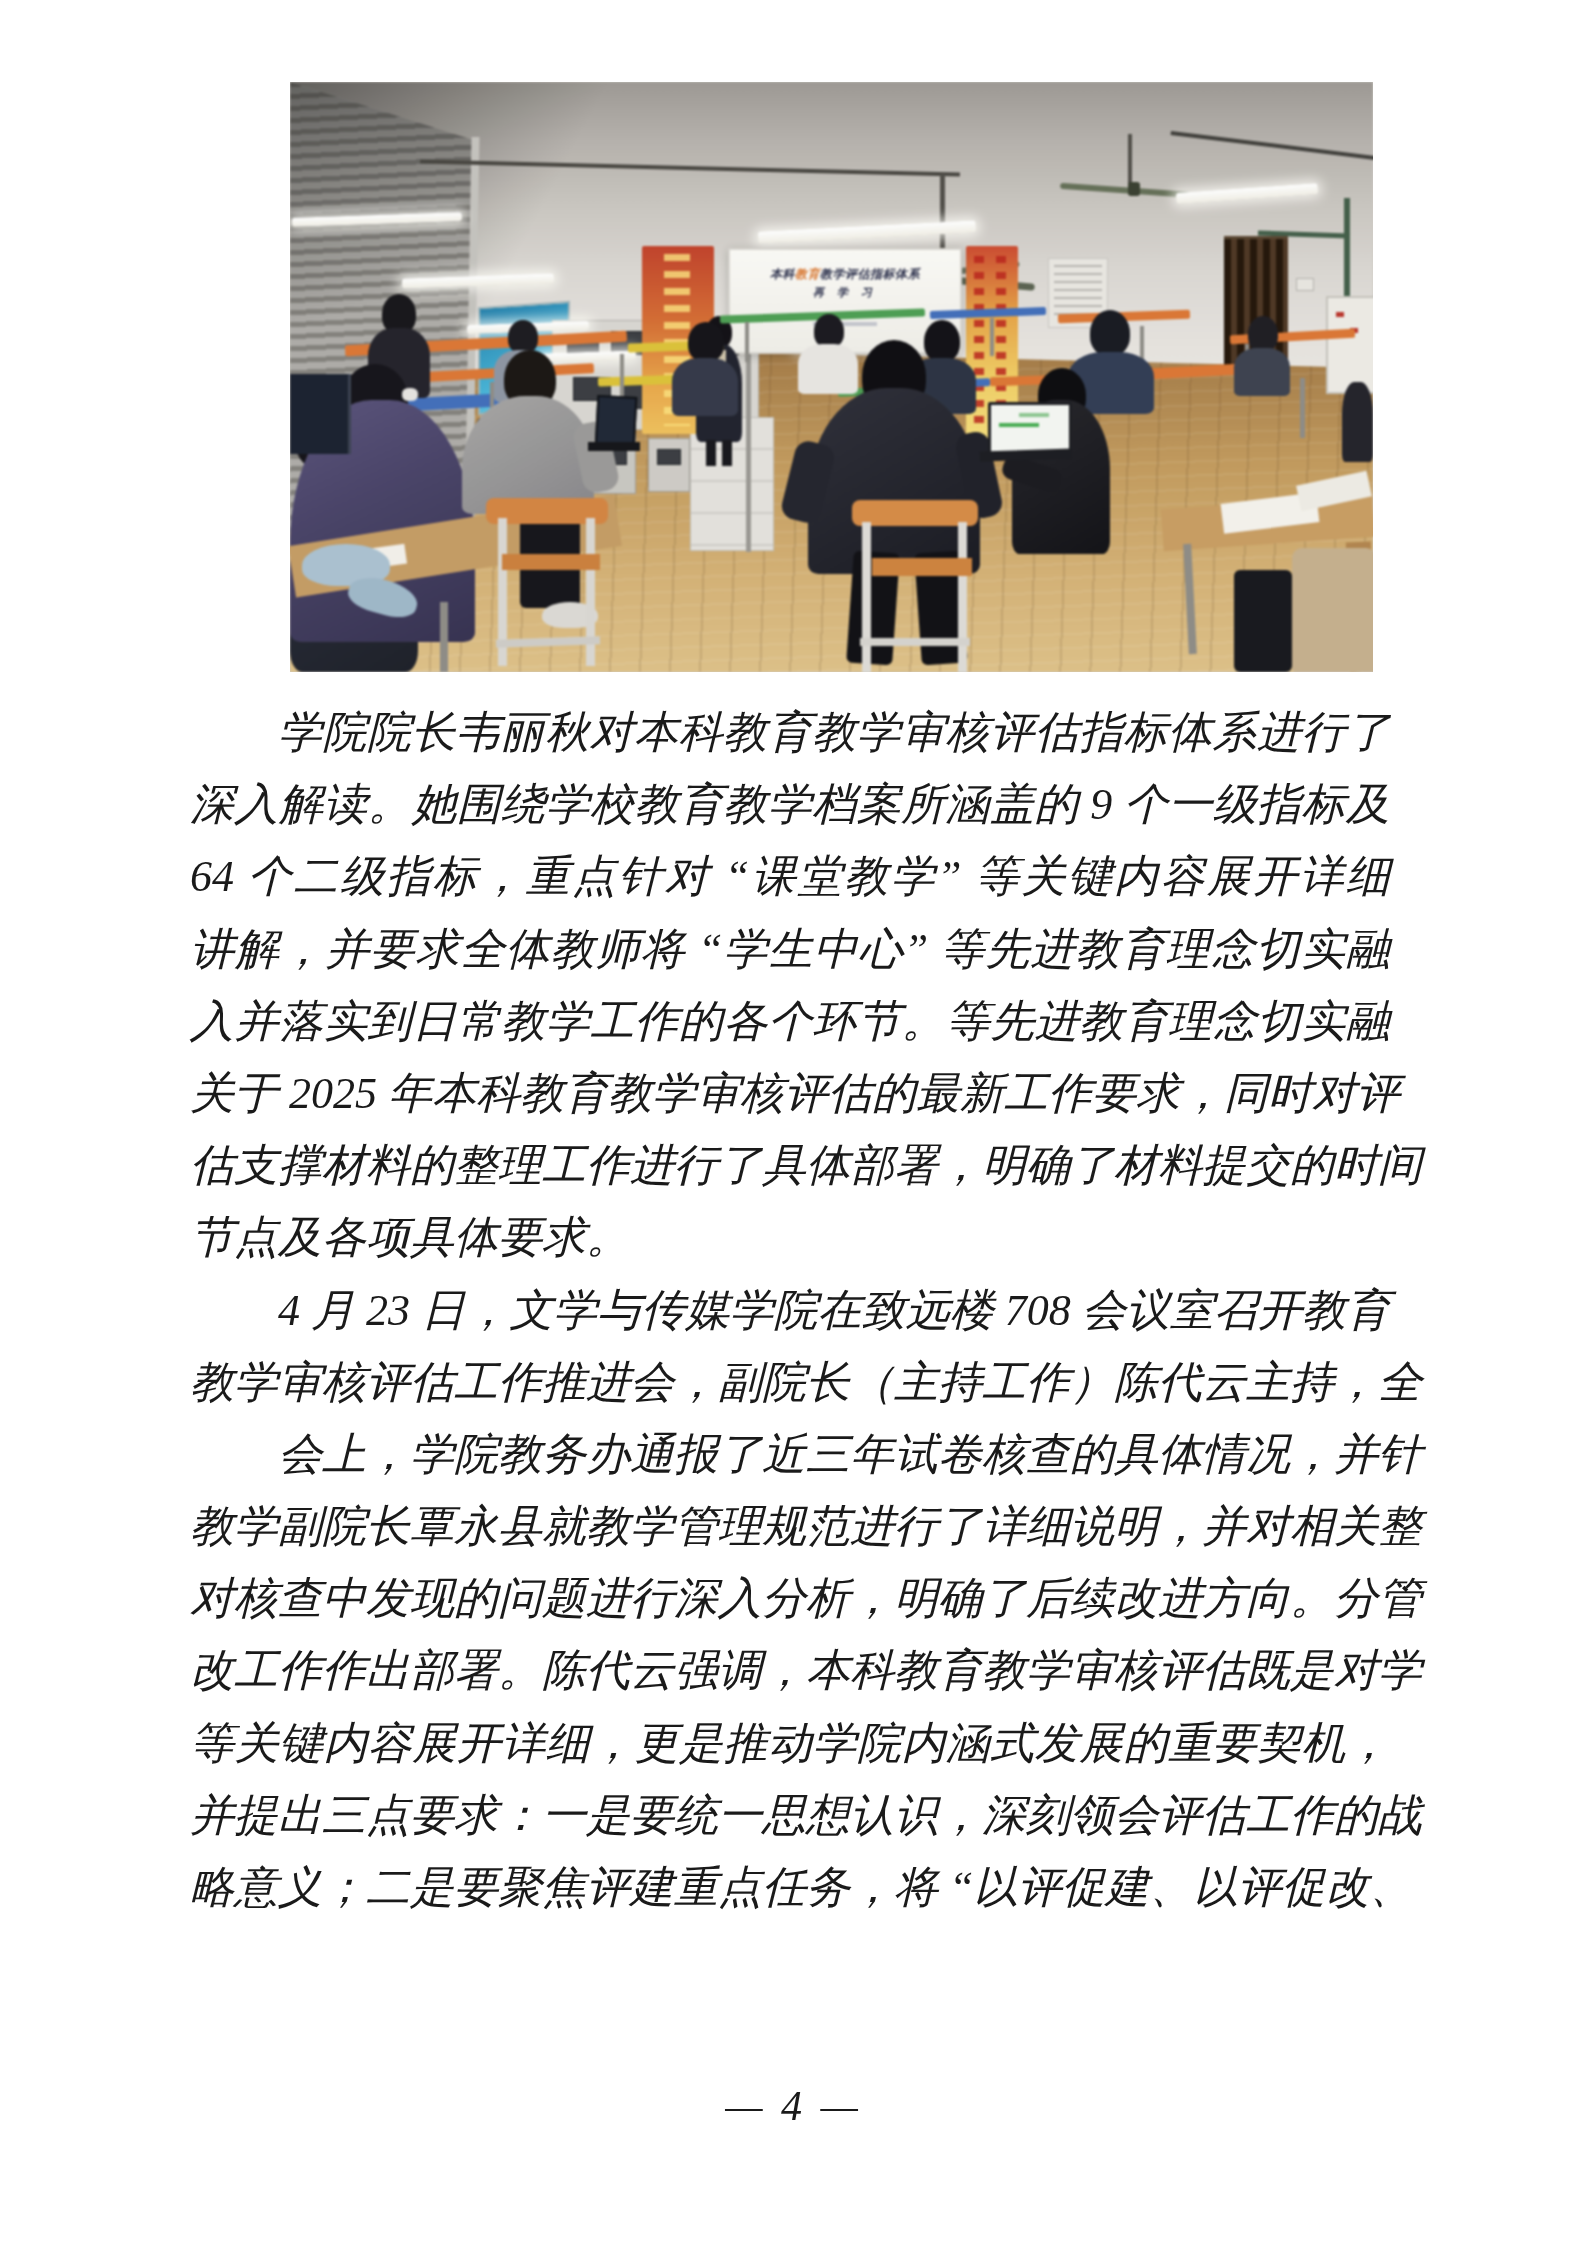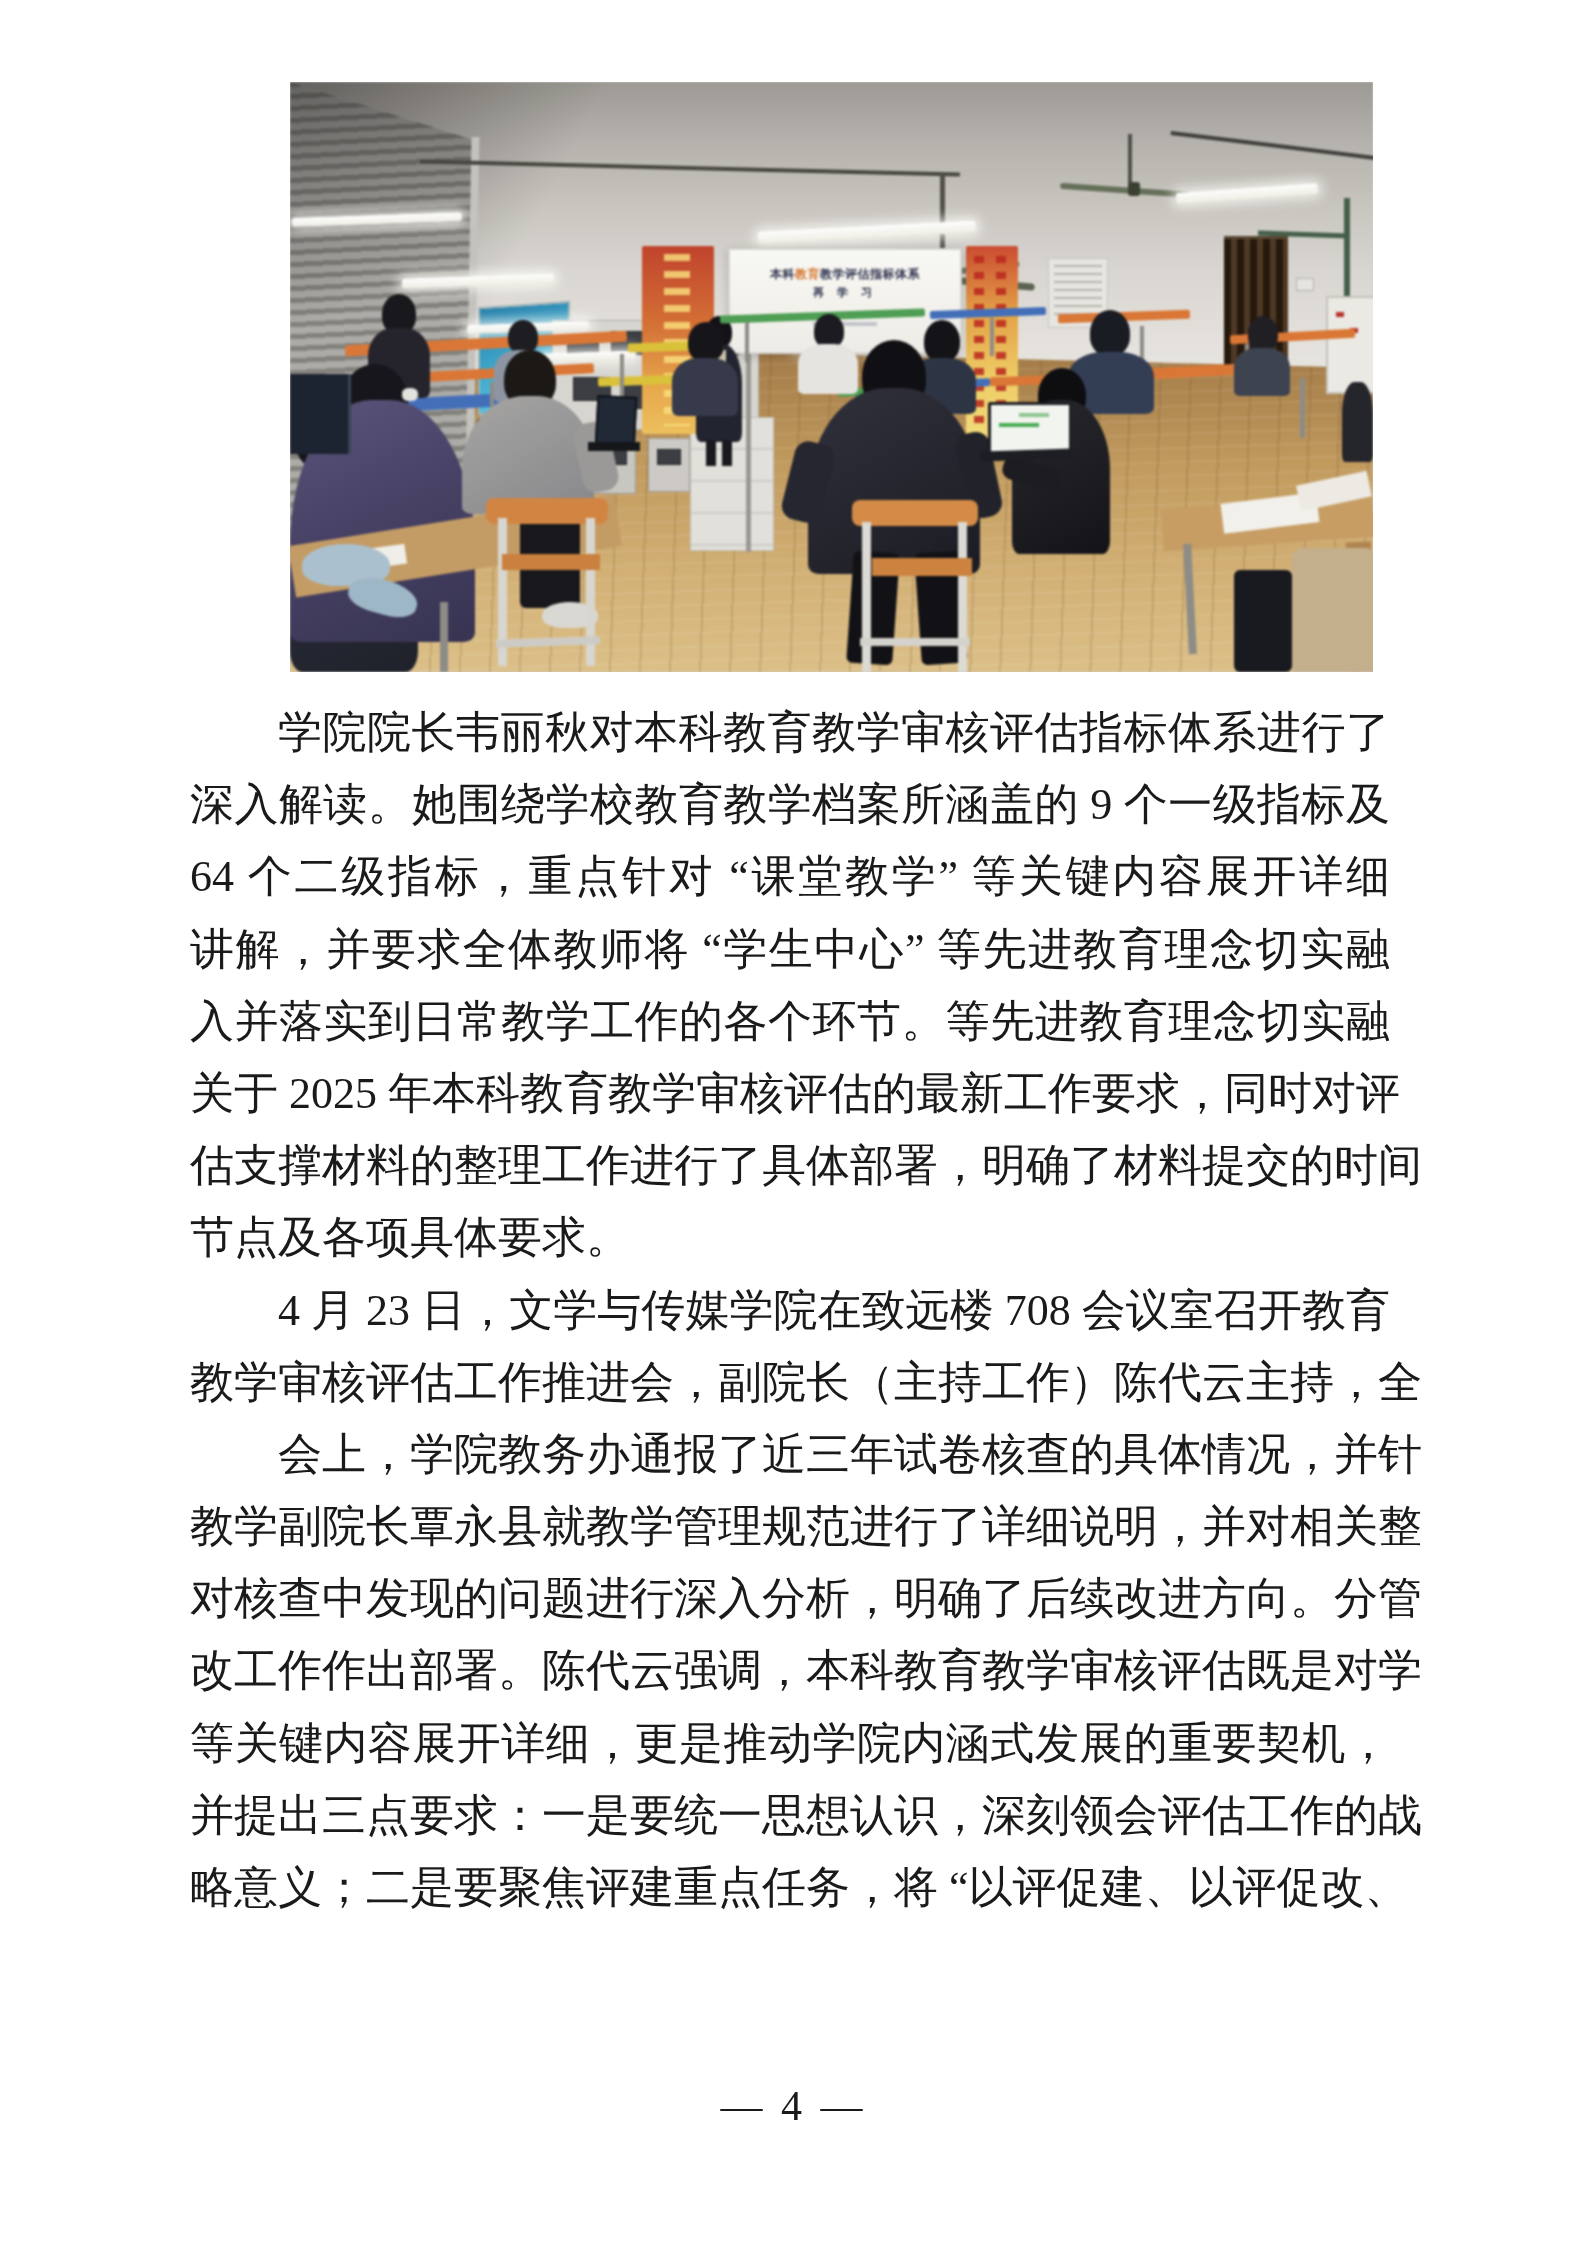--- a/index.html
+++ b/index.html
@@ -1,17 +1,17 @@
 <!DOCTYPE html>
 <html><head>
 <meta charset="utf-8">
 <style>
   html,body{margin:0;padding:0;background:#ffffff;}
   .page{position:relative;width:1587px;height:2245px;background:#ffffff;overflow:hidden;
-        font-family:"Liberation Serif","DejaVu Serif",serif;color:#1a1a1a;}
+        font-family:"Liberation Serif","DejaVu Serif",serif;color:#1a1a1a;font-style:italic;}
   .a{position:absolute;}
 
   
   .photo{position:absolute;left:290px;top:82px;width:1083px;height:590px;margin:0;
          overflow:hidden;background:#cfccc6;}
   .ph-blur{position:absolute;left:0;top:0;width:100%;height:100%;
            filter:blur(1.1px) saturate(.93) contrast(.98);}
   .light{position:absolute;background:linear-gradient(180deg,#ffffff,#f1efe6);border-radius:3px;
          box-shadow:0 0 12px 4px rgba(255,255,248,.75);}
   .strip{position:absolute;border-radius:2px;}

